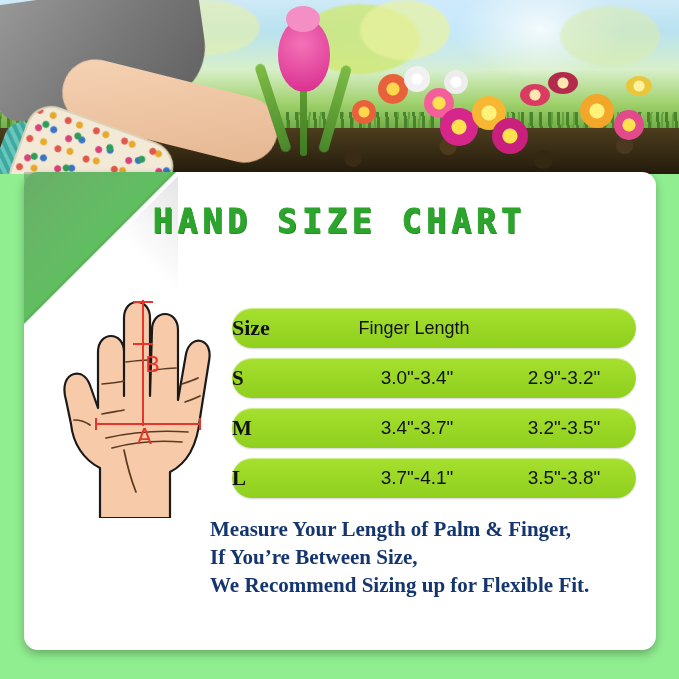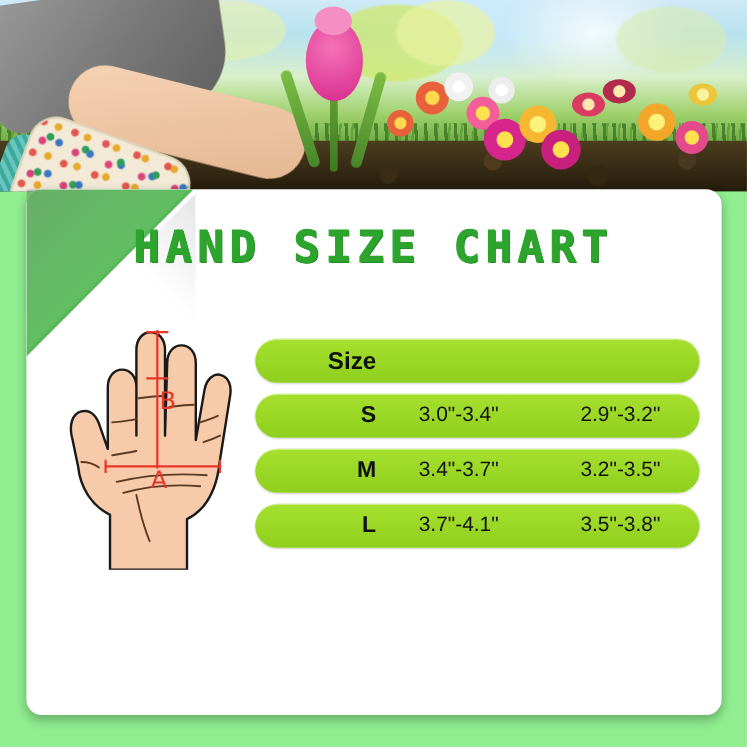--- a/index.html
+++ b/index.html
@@ -98,38 +98,38 @@
   }
 
   
   .logo{position:absolute;left:424px;top:40px;width:216px;height:96px;}
   .logo svg{display:block;}
 
   
   .title{
     position:absolute;left:0;right:0;top:202px;text-align:center;
     font-family:"DejaVu Sans Mono",monospace;
-    font-weight:700;font-size:40px;letter-spacing:5px;
+    font-weight:700;font-size:33px;letter-spacing:5px;
     color:#2DA42D;
     text-shadow:1px 1px 0 #1d7a1d;
     -webkit-text-stroke:1px #2DA42D;
   }
 
   
   .hand{position:absolute;left:40px;top:292px;width:190px;height:226px;}
 
   
   .table{position:absolute;left:232px;top:308px;width:404px;}
   .row{
     height:40px;margin-bottom:10px;border-radius:20px;
     background:linear-gradient(180deg,#a6e02f,#8fcf1d);
     box-shadow:inset 0 1px 0 rgba(255,255,255,.45),0 1px 2px rgba(0,0,0,.18);
     display:flex;align-items:center;color:#111;
   }
-  .c-size{width:110px;text-align:right;font-size:21px;font-weight:700;}
+  .c-size{width:110px;text-align:left;font-size:21px;font-weight:700;font-family:Liberation Serif, serif;}
   .c-pw{width:150px;text-align:center;font-size:19px;}
   .c-fl{width:144px;text-align:center;font-size:19px;}
   .row.head .c-pw,.row.head .c-fl{font-size:18px;font-weight:400;}
   .row.head .c-size{font-size:22px;font-weight:700;}
 
   
   .note{
     position:absolute;left:210px;top:516px;
     font-family:"Liberation Serif",serif;
     font-weight:700;font-size:21px;line-height:1.33;
@@ -239,20 +239,21 @@
       </g>
       <text x="97" y="152" fill="#E8352B" font-family="DejaVu Sans, sans-serif" font-size="22" font-weight="400">A</text>
       <text x="105" y="80" fill="#E8352B" font-family="DejaVu Sans, sans-serif" font-size="22" font-weight="400">B</text>
     </svg>
   </div>
 
   <div class="table">
 
     <div class="row head">
       <div class="c-size">Size</div>
+      <div class="c-fl">Finger Length</div>
     </div>
 
     <div class="row">
       <div class="c-size">S</div>
       <div class="c-pw">3.0"-3.4"</div>
       <div class="c-fl">2.9"-3.2"</div>
     </div>
 
     <div class="row">
       <div class="c-size">M</div>
@@ -261,14 +262,19 @@
     </div>
 
     <div class="row">
       <div class="c-size">L</div>
       <div class="c-pw">3.7"-4.1"</div>
       <div class="c-fl">3.5"-3.8"</div>
     </div>
 
   </div>
 
+  <div class="note">
+    <div>Measure Your Length of Palm &amp; Finger,</div>
+    <div>If You’re Between Size,</div>
+    <div>We Recommend Sizing up for Flexible Fit.</div>
+  </div>
 
 </div>
 
 </body></html>

